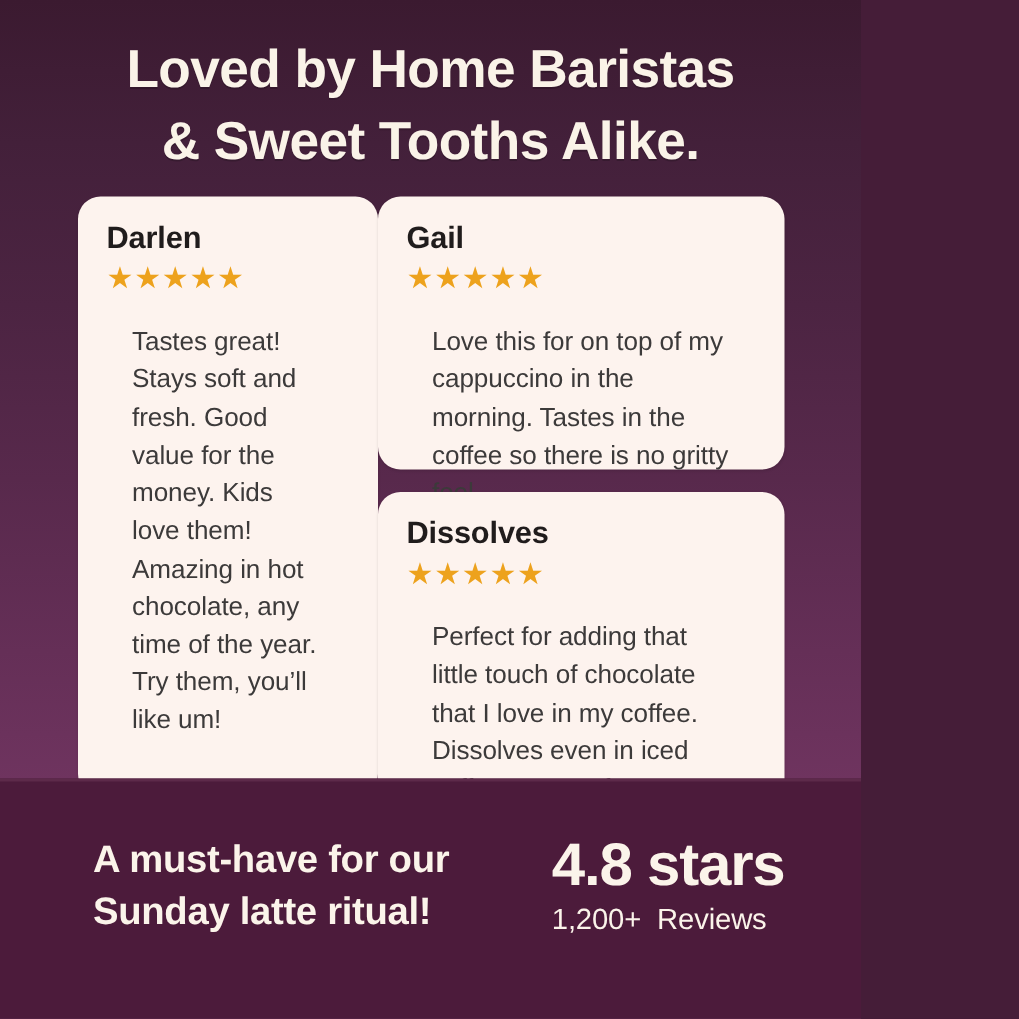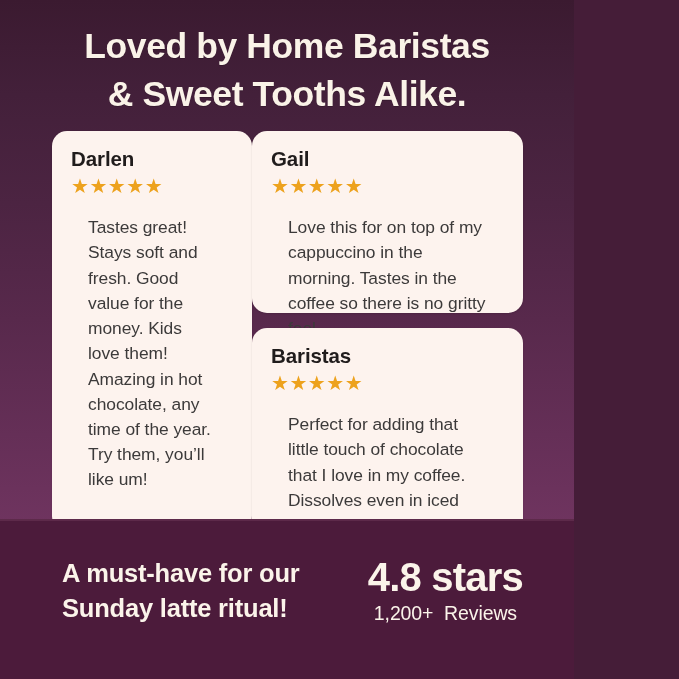--- a/index.html
+++ b/index.html
@@ -140,21 +140,21 @@
     font-family: "Liberation Sans", sans-serif;
     font-weight: bold;
     font-size: 25.5px;
     line-height: 1.38;
     letter-spacing: -0.2px;
   }
   .footer-tagline .ln { display: block; white-space: nowrap; }
 
   .footer-right {
     flex: 0 0 auto;
-    text-align: center;
+    text-align: left;
     padding-right: 4px;
   }
   .rating-score {
     margin: 0;
     color: #fbf4ea;
     font-family: "Liberation Sans", sans-serif;
     font-weight: bold;
     font-size: 40px;
     line-height: 1.08;
     letter-spacing: -0.8px;
@@ -193,21 +193,21 @@
     </div>
 
     <div class="col-right">
       <div class="card g1">
         <p class="reviewer">Gail</p>
         <span class="stars">★★★★★</span>
         <p class="review-body">Love this for on top of my cappuccino in the morning. Tastes in the coffee so there is no gritty feel.</p>
       </div>
 
       <div class="card g2">
-        <p class="reviewer">Baristas</p>
+        <p class="reviewer">Dissolves</p>
         <span class="stars">★★★★★</span>
         <p class="review-body">Perfect for adding that little touch of chocolate that I love in my coffee. Dissolves even in iced coffee.on top of your coffee cream.</p>
       </div>
     </div>
 
   </div>
 
   <div class="footer">
     <div class="footer-left">
       <p class="footer-tagline">

